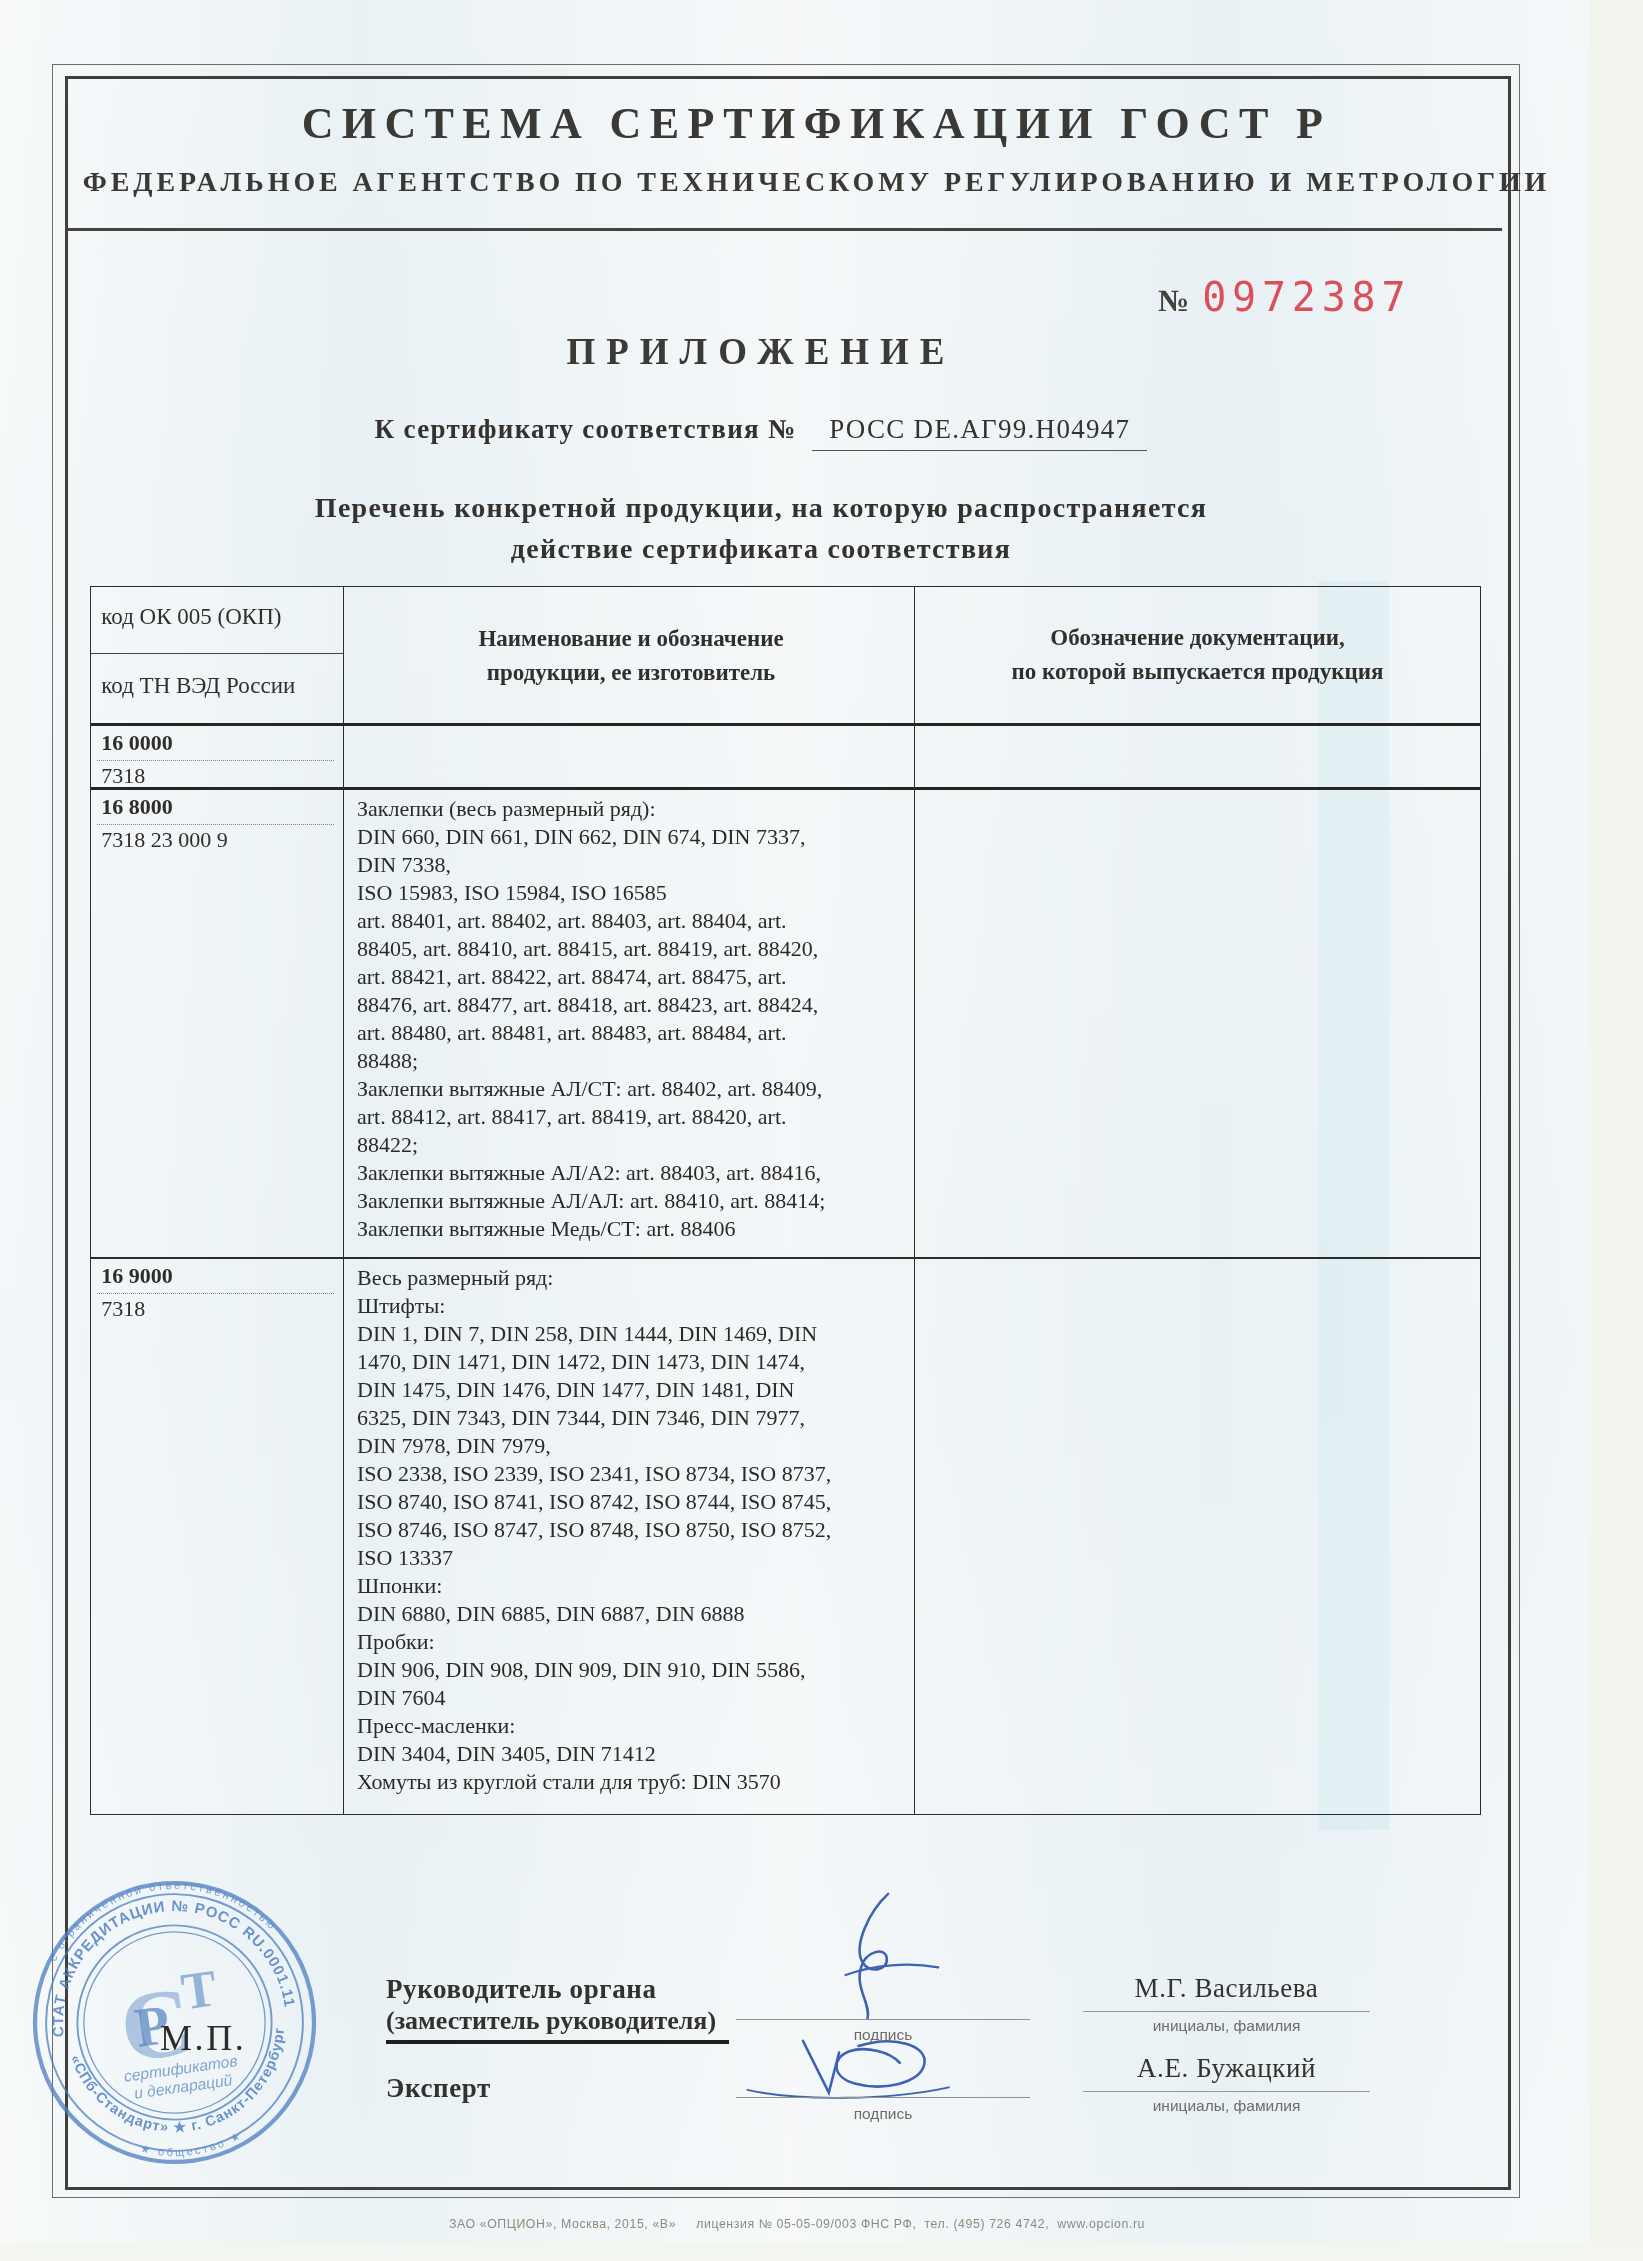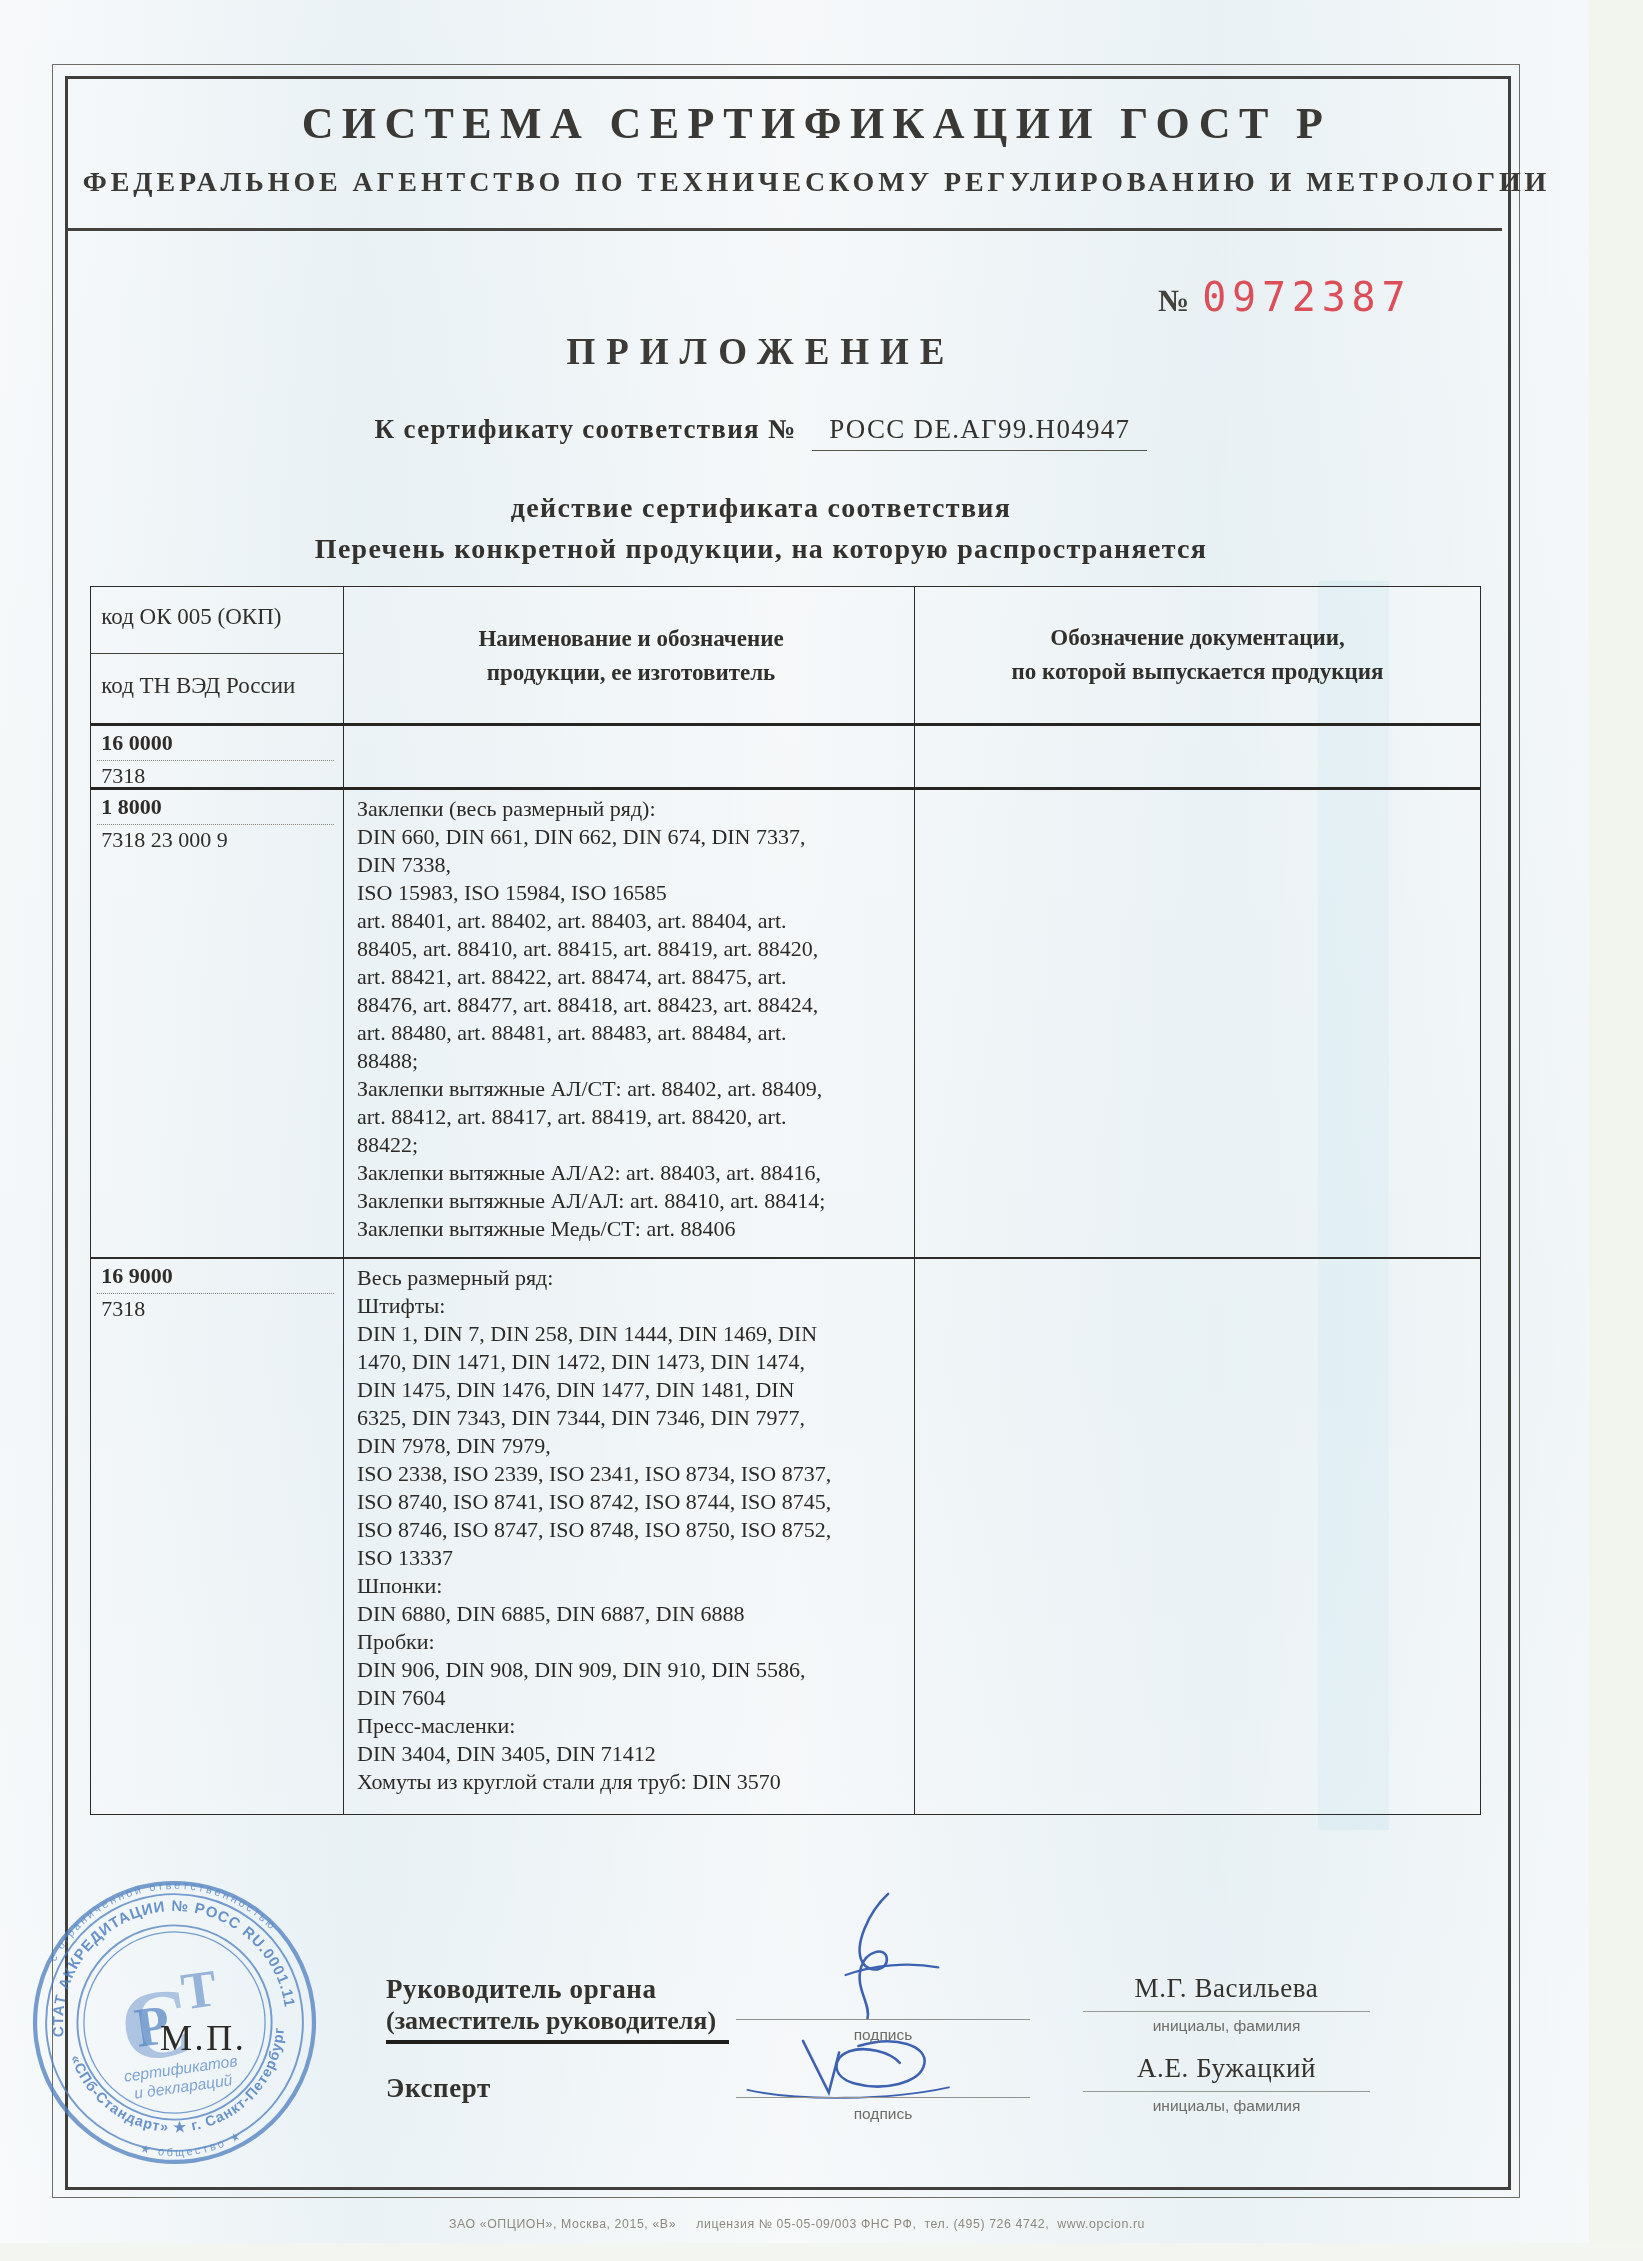--- a/index.html
+++ b/index.html
@@ -119,22 +119,22 @@
   </div>
 
   <div class="app-title">ПРИЛОЖЕНИЕ</div>
 
   <div class="cert-line">
     <span class="cert-label">К сертификату соответствия №</span>
     <span class="cert-value">РОСС DE.АГ99.Н04947</span>
   </div>
 
   <div class="desc-block">
+    <div>Перечень конкретной продукции,  на которую распространяется</div>
     <div>действие сертификата соответствия</div>
-    <div>Перечень конкретной продукции,  на которую распространяется</div>
   </div>
 
   <div class="doc-table">
     <div class="t-row row-header">
       <div class="c1 th-c1">
         <div>код ОК 005 (ОКП)</div>
         <div class="th-divider"></div>
         <div>код ТН ВЭД России</div>
       </div>
       <div class="c2 th-center">Наименование и обозначение
@@ -148,21 +148,21 @@
         <div class="code-top">16 0000</div>
         <div class="code-dots"></div>
         <div class="code-bottom">7318</div>
       </div>
       <div class="c2 cell-text"></div>
       <div class="c3 cell-text"></div>
     </div>
 
     <div class="t-row row-2">
       <div class="c1">
-        <div class="code-top">1 8000</div>
+        <div class="code-top">16 8000</div>
         <div class="code-dots"></div>
         <div class="code-bottom">7318 23 000 9</div>
       </div>
       <div class="c2 cell-text">Заклепки (весь размерный ряд):
 DIN 660, DIN 661, DIN 662, DIN 674, DIN 7337,
 DIN 7338,
 ISO 15983, ISO 15984, ISO 16585
 art. 88401, art. 88402, art. 88403, art. 88404, art.
 88405, art. 88410, art. 88415, art. 88419, art. 88420,
 art. 88421, art. 88422, art. 88474, art. 88475, art.

